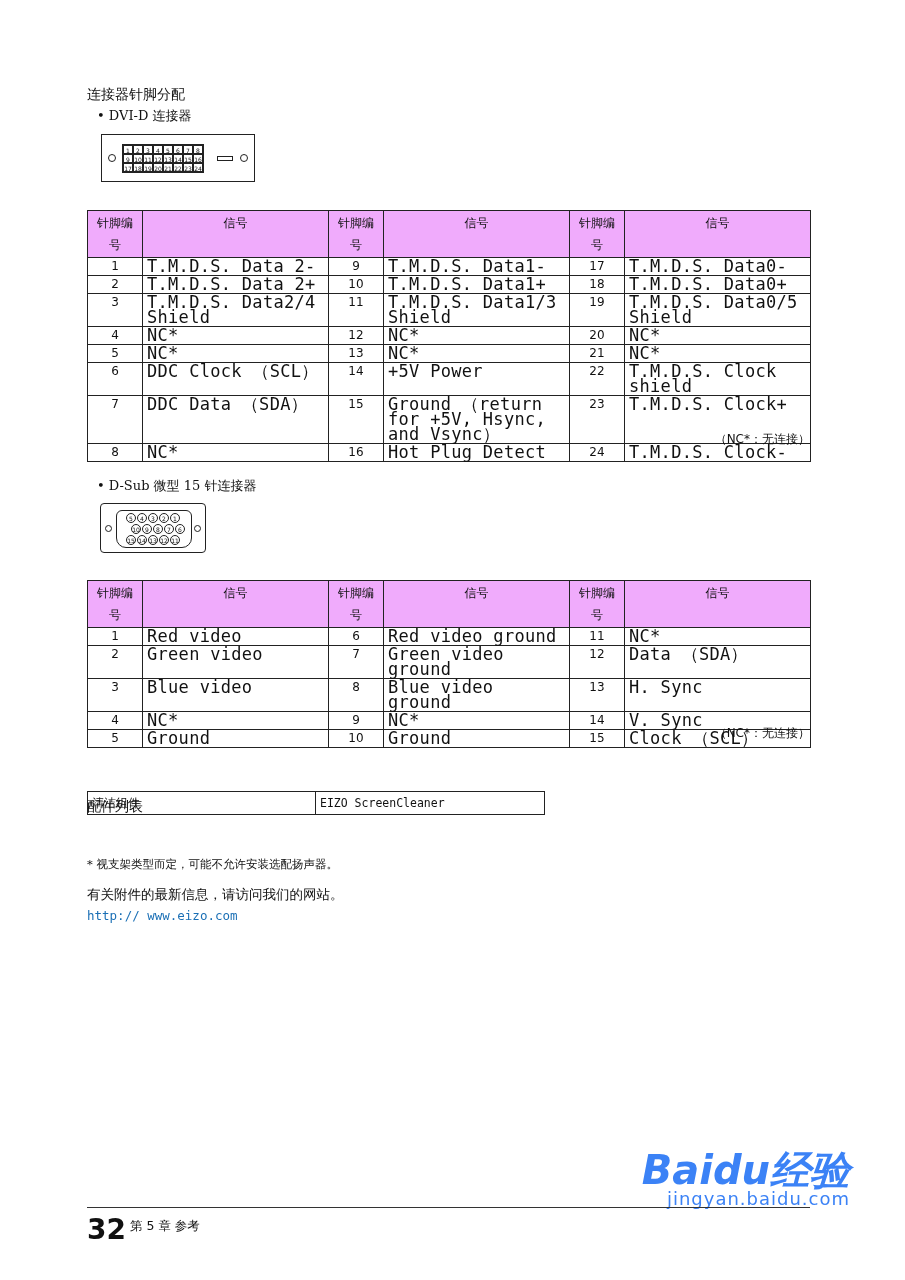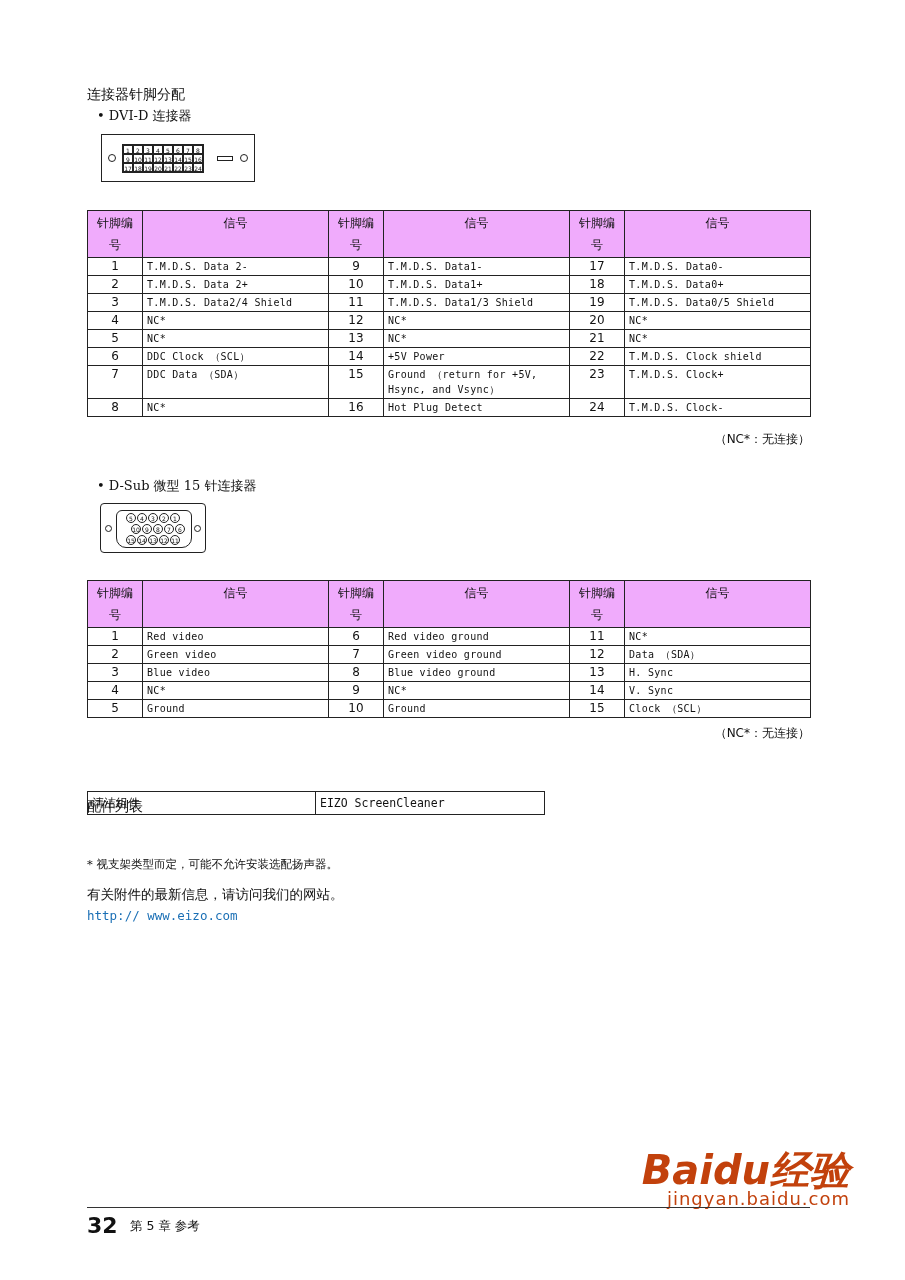--- a/index.html
+++ b/index.html
@@ -5,43 +5,43 @@
   html, body { margin: 0; padding: 0; background: #ffffff; }
   body { width: 905px; height: 1280px; position: relative; overflow: hidden;
          font-family: "DejaVu Sans", sans-serif; color: #111; }
   .abs { position: absolute; }
   .heading { font-size: 14px; font-weight: normal; left: 87px; }
   .bullet { font-family: "DejaVu Serif", serif; font-size: 13px; left: 87px; margin-left: 10px; }
   table.pins { position: absolute; left: 87px; width: 723px; border-collapse: collapse; table-layout: fixed; }
   table.pins th, table.pins td { border: 1px solid #222; font-size: 12px; padding: 1px 4px; vertical-align: top; }
   table.pins th { background: #f0abfc; font-weight: normal; line-height: 22px; }
   table.pins td.num { text-align: center; }
-  table.pins td.sig { font-family: "DejaVu Sans Mono", monospace; font-size: 10px; letter-spacing: 0.3px; }
+  table.pins td.sig { font-family: "DejaVu Sans Mono", monospace; font-size: 17px; letter-spacing: 0.3px; }
   table.pins td { height: 15px; line-height: 15px; }
   .note { font-size: 12px; right: 95px; }
   .conn-dvi { left: 101px; top: 134px; width: 154px; height: 48px; border: 1.5px solid #222; box-sizing: border-box; }
   .dvi-grid { position: absolute; left: 20px; top: 9px; display: grid; grid-template-columns: repeat(8, 10px); grid-auto-rows: 9px; gap: 0; border: 1px solid #222; }
   .dvi-grid span { border: 0.5px solid #222; font-size: 6px; line-height: 9px; text-align: center; }
   .dvi-slot { position: absolute; left: 115px; top: 21px; width: 14px; height: 3px; border: 1px solid #222; }
   .dvi-hole { position: absolute; width: 6px; height: 6px; border: 1px solid #222; border-radius: 50%; top: 19px; }
   .conn-dsub { left: 100px; top: 503px; width: 106px; height: 50px; border: 1.5px solid #222; box-sizing: border-box; border-radius: 4px; }
   .dsub-inner { position: absolute; left: 15px; top: 6px; width: 74px; height: 36px; border: 1px solid #222; border-radius: 6px 6px 10px 10px; }
   .dsub-row { position: absolute; display: flex; gap: 1px; }
   .dsub-row span { width: 10px; height: 10px; border: 1px solid #222; border-radius: 50%; font-size: 6px; line-height: 10px; text-align: center; box-sizing: border-box; }
   .dsub-hole { position: absolute; width: 5px; height: 5px; border: 1px solid #222; border-radius: 50%; top: 21px; }
   table.acc { position: absolute; left: 87px; top: 791px; width: 457px; border-collapse: collapse; table-layout: fixed; }
   table.acc td { border: 1px solid #222; font-size: 12px; padding: 2px 4px; height: 18px; }
   table.acc td.val { font-family: "DejaVu Sans Mono", monospace; font-size: 11.5px; }
   .footnote { font-family: "DejaVu Serif", serif; font-size: 11.5px; left: 87px; top: 857px; }
   .info { font-family: "DejaVu Serif", serif; font-size: 13.5px; left: 87px; top: 886px; text-align: right; }
   .link { font-family: "DejaVu Sans Mono", monospace; font-size: 12.5px; color: #1a6fb5; left: 87px; top: 908px; text-decoration: none; }
   .footer-line { left: 87px; top: 1207px; width: 723px; height: 1px; background: #333; }
-  .page-num { left: 87px; top: 1213px; font-size: 22px; font-weight: bold; }
+  .page-num { left: 87px; top: 1213px; font-size: 28px; font-weight: bold; }
   .chapter { left: 130px; top: 1218px; font-size: 12.5px; }
-  .watermark { right: 55px; top: 1150px; color: #c2410c; font-size: 40px; font-weight: bold; font-style: italic; text-align: right; line-height: 1; }
+  .watermark { right: 55px; top: 1150px; color: #3b82f6; font-size: 40px; font-weight: bold; font-style: italic; text-align: right; line-height: 1; }
   .watermark small { display: block; font-size: 18px; font-style: normal; font-weight: normal; letter-spacing: 1px; margin-top: 0; }
 </style>
 </head>
 <body>
 
 <div class="abs heading" style="top:86px;">连接器针脚分配</div>
 <div class="abs bullet" style="top:107px;">• DVI-D 连接器</div>
 
 <div class="abs conn-dvi">
   <div class="dvi-hole" style="left:6px;"></div>

